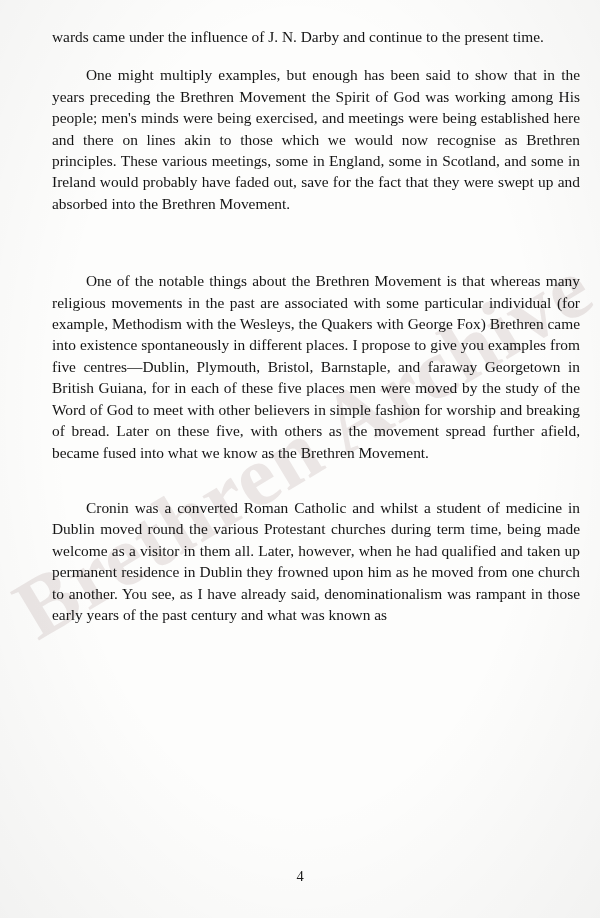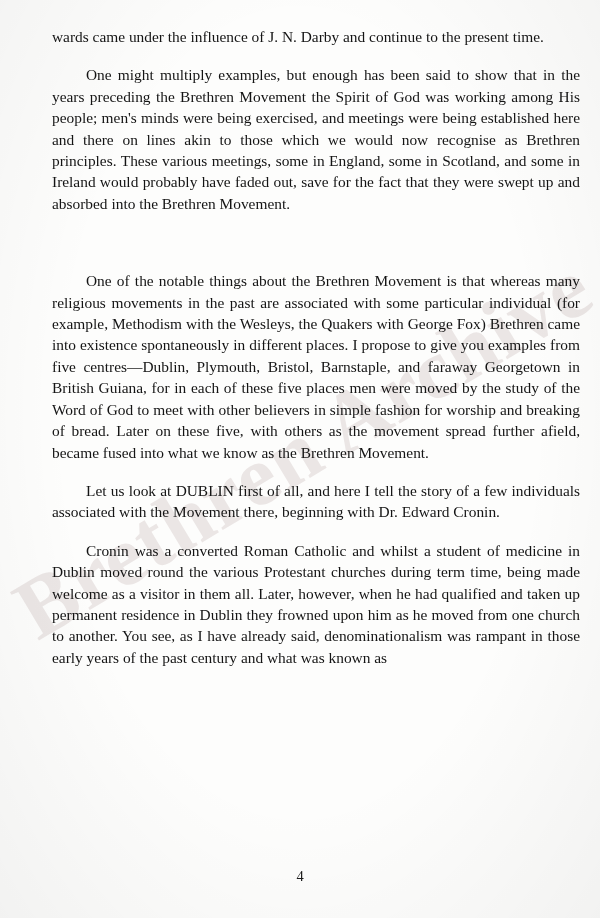--- a/index.html
+++ b/index.html
@@ -90,20 +90,19 @@
 
   <div class="watermark">Brethren Archive</div>
 
   <div class="text-col">
     <p class="para">wards came under the influence of J. N. Darby and continue to the present time.</p>
     <div class="gap-sm"></div>
     <p class="para indent">One might multiply examples, but enough has been said to show that in the years preceding the Brethren Movement the Spirit of God was working among His people; men's minds were being exercised, and meetings were being established here and there on lines akin to those which we would now recognise as Brethren principles.   These various meetings, some in England, some in Scotland, and some in Ireland would probably have faded out, save for the fact that they were swept up and absorbed into the Brethren Movement.</p>
     <div class="gap-lg"></div>
     <p class="para indent">One of the notable things about the Brethren Movement is that whereas many religious movements in the past are associated with some particular individual (for example, Methodism with the Wesleys, the Quakers with George Fox) Brethren came into existence spontaneously in different places. I propose to give you examples from five centres—Dublin, Plymouth, Bristol, Barnstaple, and faraway Georgetown in British Guiana, for in each of these five places men were moved by the study of the Word of God to meet with other believers in simple fashion for worship and breaking of bread. Later on these five, with others as the movement spread further afield, became fused into what we know as the Brethren Movement.</p>
     <div class="gap-sm"></div>
-    <p class="para indent">Let us look at DUBLIN first of all, and here I tell the story of a few individuals associated with the Movement there, beginning with Dr. Edward Cronin.</p>
     <div class="gap-sm"></div>
     <p class="para indent">Cronin was a converted Roman Catholic and whilst a student of medicine in Dublin moved round the various Protestant churches during term time, being made welcome as a visitor in them all.   Later, however, when he had qualified and taken up permanent residence in Dublin they frowned upon him as he moved from one church to another.   You see, as I have already said, denominationalism was rampant in those early years of the past century and what was known as</p>
   </div>
 
   <div class="pagenum">4</div>
 
 </div>
 
 </body></html>

